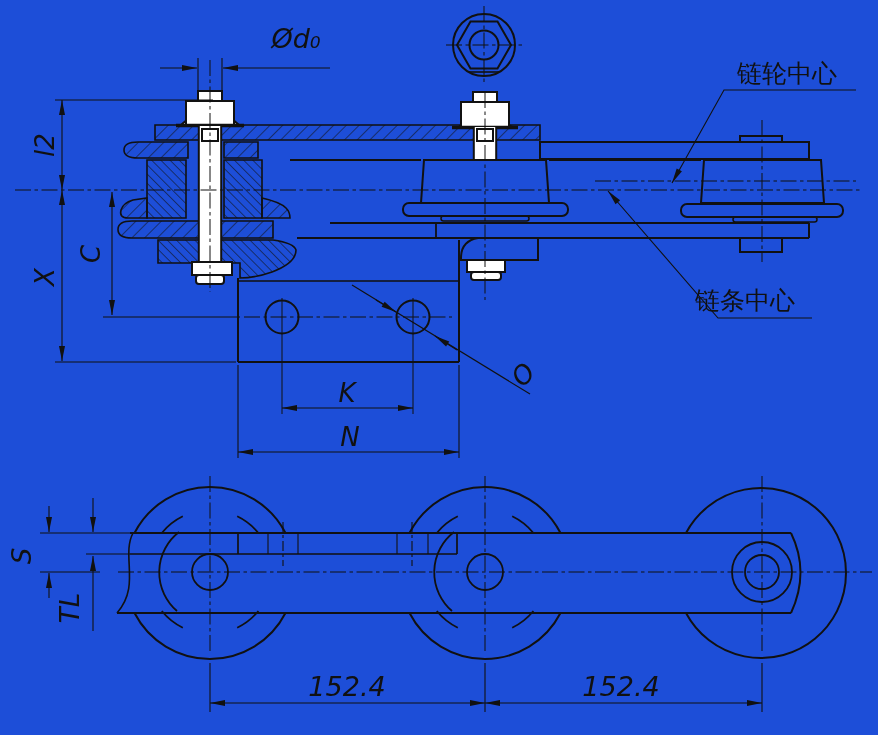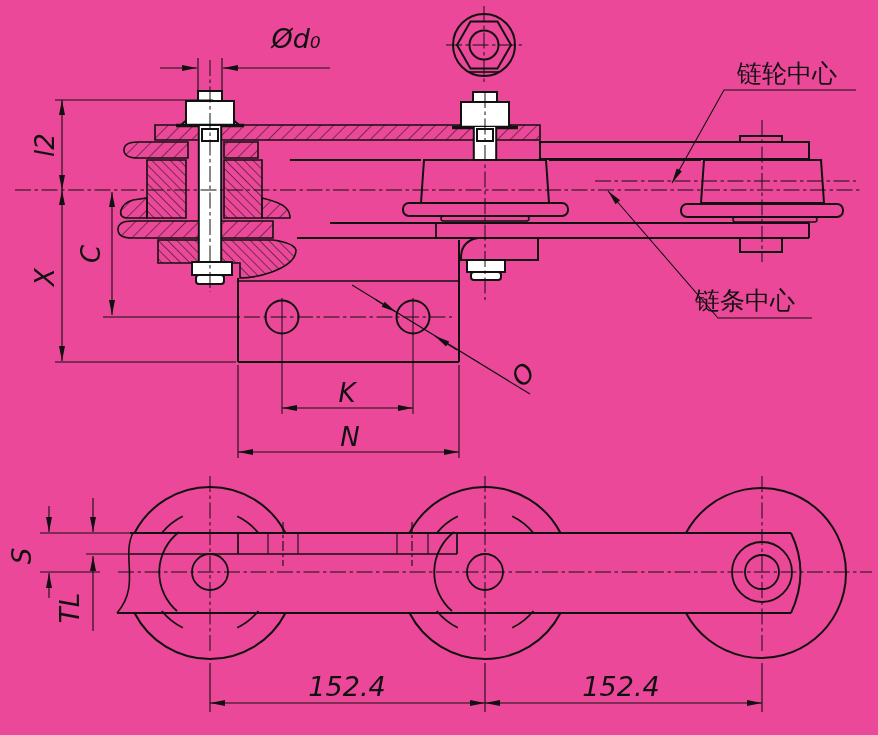--- a/index.html
+++ b/index.html
@@ -1,16 +1,16 @@
 <!DOCTYPE html>
 <html><head>
 <meta charset="utf-8">
 <style>
   html,body{margin:0;padding:0;background:#ffffff;}
-  .stage{position:relative;width:878px;height:735px;background:#ec4899;overflow:hidden;
+  .stage{position:relative;width:878px;height:735px;background:#1d4ed8;overflow:hidden;
          font-family:"DejaVu Sans",sans-serif;text-align:right;}
   svg{position:absolute;left:0;top:0;}
   text{fill:#111;}
   .dim{font-style:italic;font-size:26px;}
   .dimBig{font-style:italic;font-size:27px;}
   .cjk{font-size:25px;font-style:normal;}
 </style>
 </head>
 <body>
 

